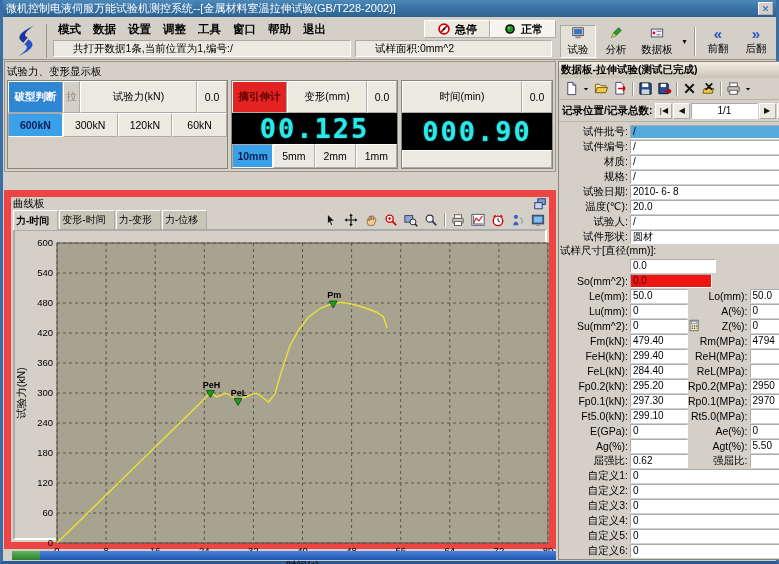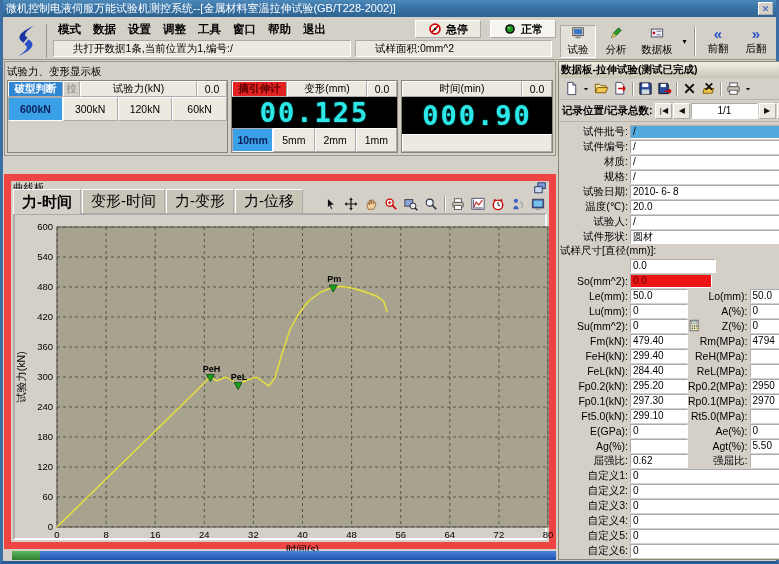--- a/index.html
+++ b/index.html
@@ -11,21 +11,21 @@
   .tb-title { color:#fff; font-size:11px; flex:1; white-space:nowrap; overflow:hidden; }
   .tb-close { width:15px; height:13px; background:#d4d0c8; border:1px outset #fff; color:#2a52c8; font-size:9px; font-weight:bold; display:flex; align-items:center; justify-content:center; cursor:default; }
   
   .toolbar { height:43px; border-bottom:1px solid #9a968a; display:flex; align-items:flex-end; padding:1px 2px; flex:0 0 auto; background:#d4d0c8; }
   .logo { width:42px; display:flex; align-items:center; justify-content:center; border-right:1px solid #9a968a; margin-right:2px; }
   .centercol { flex:1; display:flex; flex-direction:column; min-width:0; }
   .menurow { height:20px; display:flex; align-items:center; }
   .menubar { display:flex; gap:2px; padding-left:4px; }
   .menu-item { padding:2px 5px; font-weight:bold; font-size:11.5px; cursor:default; }
   .menurow .spacer { flex:1; }
-  .estop, .normalbtn { height:18px; display:flex; align-items:center; gap:4px; padding:0 12px; border:1px outset #fff; background:#ece9e0; font-weight:bold;margin-left:9px; }
+  .estop, .normalbtn { height:18px; display:flex; align-items:center; gap:4px; padding:0 12px; border:1px outset #fff; background:#ece9e0; font-weight:bold; }
   .normalbtn { background:#f6f4ee;font-family:Liberation Mono, monospace; }
   .statusrow { height:19px; display:flex; align-items:center; gap:4px; padding-left:4px; }
   .status-box { height:17px; line-height:15px; border:1px inset #fff; background:#ece9e0; padding:0 19px; font-size:10.5px; white-space:nowrap; overflow:hidden; }
   .status-box.s1 { width:316px; }
   .status-box.s2 { width:208px; }
   .right-cluster { display:flex; align-items:stretch; gap:2px; padding-left:4px; }
   .nav-btn { width:36px; display:flex; flex-direction:column; align-items:center; justify-content:center; gap:1px; border:1px solid transparent; font-size:10.5px; cursor:default; }
   .nav-btn.pressed { border:1px inset #fff; background:#e4e1d8; }
   .nav-btn .ic { height:16px; }
   .dd-mini { width:9px; display:flex; align-items:center; justify-content:center; font-size:8px; }
@@ -33,42 +33,42 @@
   .flip { color:#2a52c8; font-size:15px; font-weight:bold; line-height:14px; }
   
   .main { flex:1; display:flex; min-height:0; }
   .leftcol { width:554px; display:flex; flex-direction:column; padding:1px; min-height:0; }
   
   .display-panel { border:1px solid #9a968a; background:#d4d0c8; padding:1px 2px 2px 2px; flex:0 0 auto; }
   .panel-cap { font-size:10.5px; height:17px; line-height:13px; display:flex; align-items:center; }
   .disp-row { display:flex; gap:3px; }
   .disp-group { display:flex; flex-direction:column; border:1px solid #888478; }
   .g-force { width:221px; } .g-deform { width:167px; } .g-time { flex:1; }
-  .disp-head { height:16px; display:flex; align-items:stretch; }
+  .disp-head { height:32px; display:flex; align-items:stretch; }
   .chip { display:flex; align-items:center; justify-content:center; font-size:10.5px; padding:0 2px; border:1px outset #fff; }
   .chip.blue { background:#2f86d2; color:#fff; width:55px; font-weight:bold; }
   .chip.gray { width:17px; color:#8a8678; background:#d4d0c8; }
   .chip.red { background:#e32222; color:#5a0000; width:55px; font-weight:bold; }
   .head-label { flex:1; display:flex; align-items:center; justify-content:center; border:1px outset #fff; background:#ece9e0; font-size:10.5px; }
   .aux { width:30px; display:flex; align-items:center; justify-content:center; border:1px outset #fff; background:#ece9e0; font-size:10.5px; }
   .disp-body { flex:1; display:flex; background:#000; }
   .digits { flex:1; background:#000; color:#2de8e8; font-family:"DejaVu Sans Mono",monospace; font-weight:bold; font-size:30px; display:flex; align-items:center; justify-content:center; letter-spacing:2px; text-shadow:0 0 2px #0a8a8a; }
   .peak-col { width:66px; display:flex; flex-direction:column; }
   .peak-label { height:17px; display:flex; align-items:center; justify-content:center; gap:3px; border:1px outset #fff; background:#ece9e0; font-size:10.5px; }
   .peak-digits { flex:1; background:#000; color:#1db8b8; font-family:"DejaVu Sans Mono",monospace; font-size:13px; font-weight:bold; display:flex; align-items:center; justify-content:center; }
   .range-row { height:24px; display:flex; }
   .range-btn { flex:1; display:flex; align-items:center; justify-content:center; border:1px outset #fff; background:#ece9e0; font-size:10.5px; cursor:default; }
   .range-btn.sel { background:#3aa0e8; color:#08205a; font-weight:bold; border:1px inset #fff; }
   .time-foot { height:18px; border:1px outset #fff; background:#ece9e0; }
   
   .curve-panel { flex:1; border:7px solid #ef4444; margin-top:18px; display:flex; flex-direction:column; min-height:0; padding:0 2px 2px 2px; }
   .curve-cap { height:13px; display:flex; align-items:center; font-size:10.5px; }
   .curve-cap .spacer { flex:1; }
   .tabsrow { height:19px; display:flex; align-items:flex-end; }
-  .tab { padding:2px 8px 2px 8px; border:1px outset #fff; border-bottom:none; background:#c8c4b8; margin-right:1px; font-size:15px; cursor:default; }
+  .tab { padding:2px 8px 2px 2px; border:1px outset #fff; border-bottom:none; background:#c8c4b8; margin-right:1px; font-size:10px; cursor:default; }
   .tab.active { background:#d4d0c8; font-weight:bold; position:relative; top:1px; padding-top:3px; }
   .tabsrow .spacer { flex:1; }
   .tools { display:flex; align-items:center; gap:2px; padding-bottom:1px; }
   .tool-btn { width:18px; height:17px; display:flex; align-items:center; justify-content:center; cursor:default; }
   .tsep { width:1px; height:14px; background:#9a968a; box-shadow:1px 0 0 #fff; margin:0 2px; }
   .chart-wrap { flex:1; border:2px inset #fff; background:#d4d0c8; min-height:0; }
   
   .bottom-strip { height:9px; margin-top:2px; display:flex; align-items:stretch; flex:0 0 auto; }
   .bs-pad { width:8px; background:#d4d0c8; }
   .bs-green { width:28px; background:linear-gradient(180deg,#5cb85c,#2f7d2f); }

